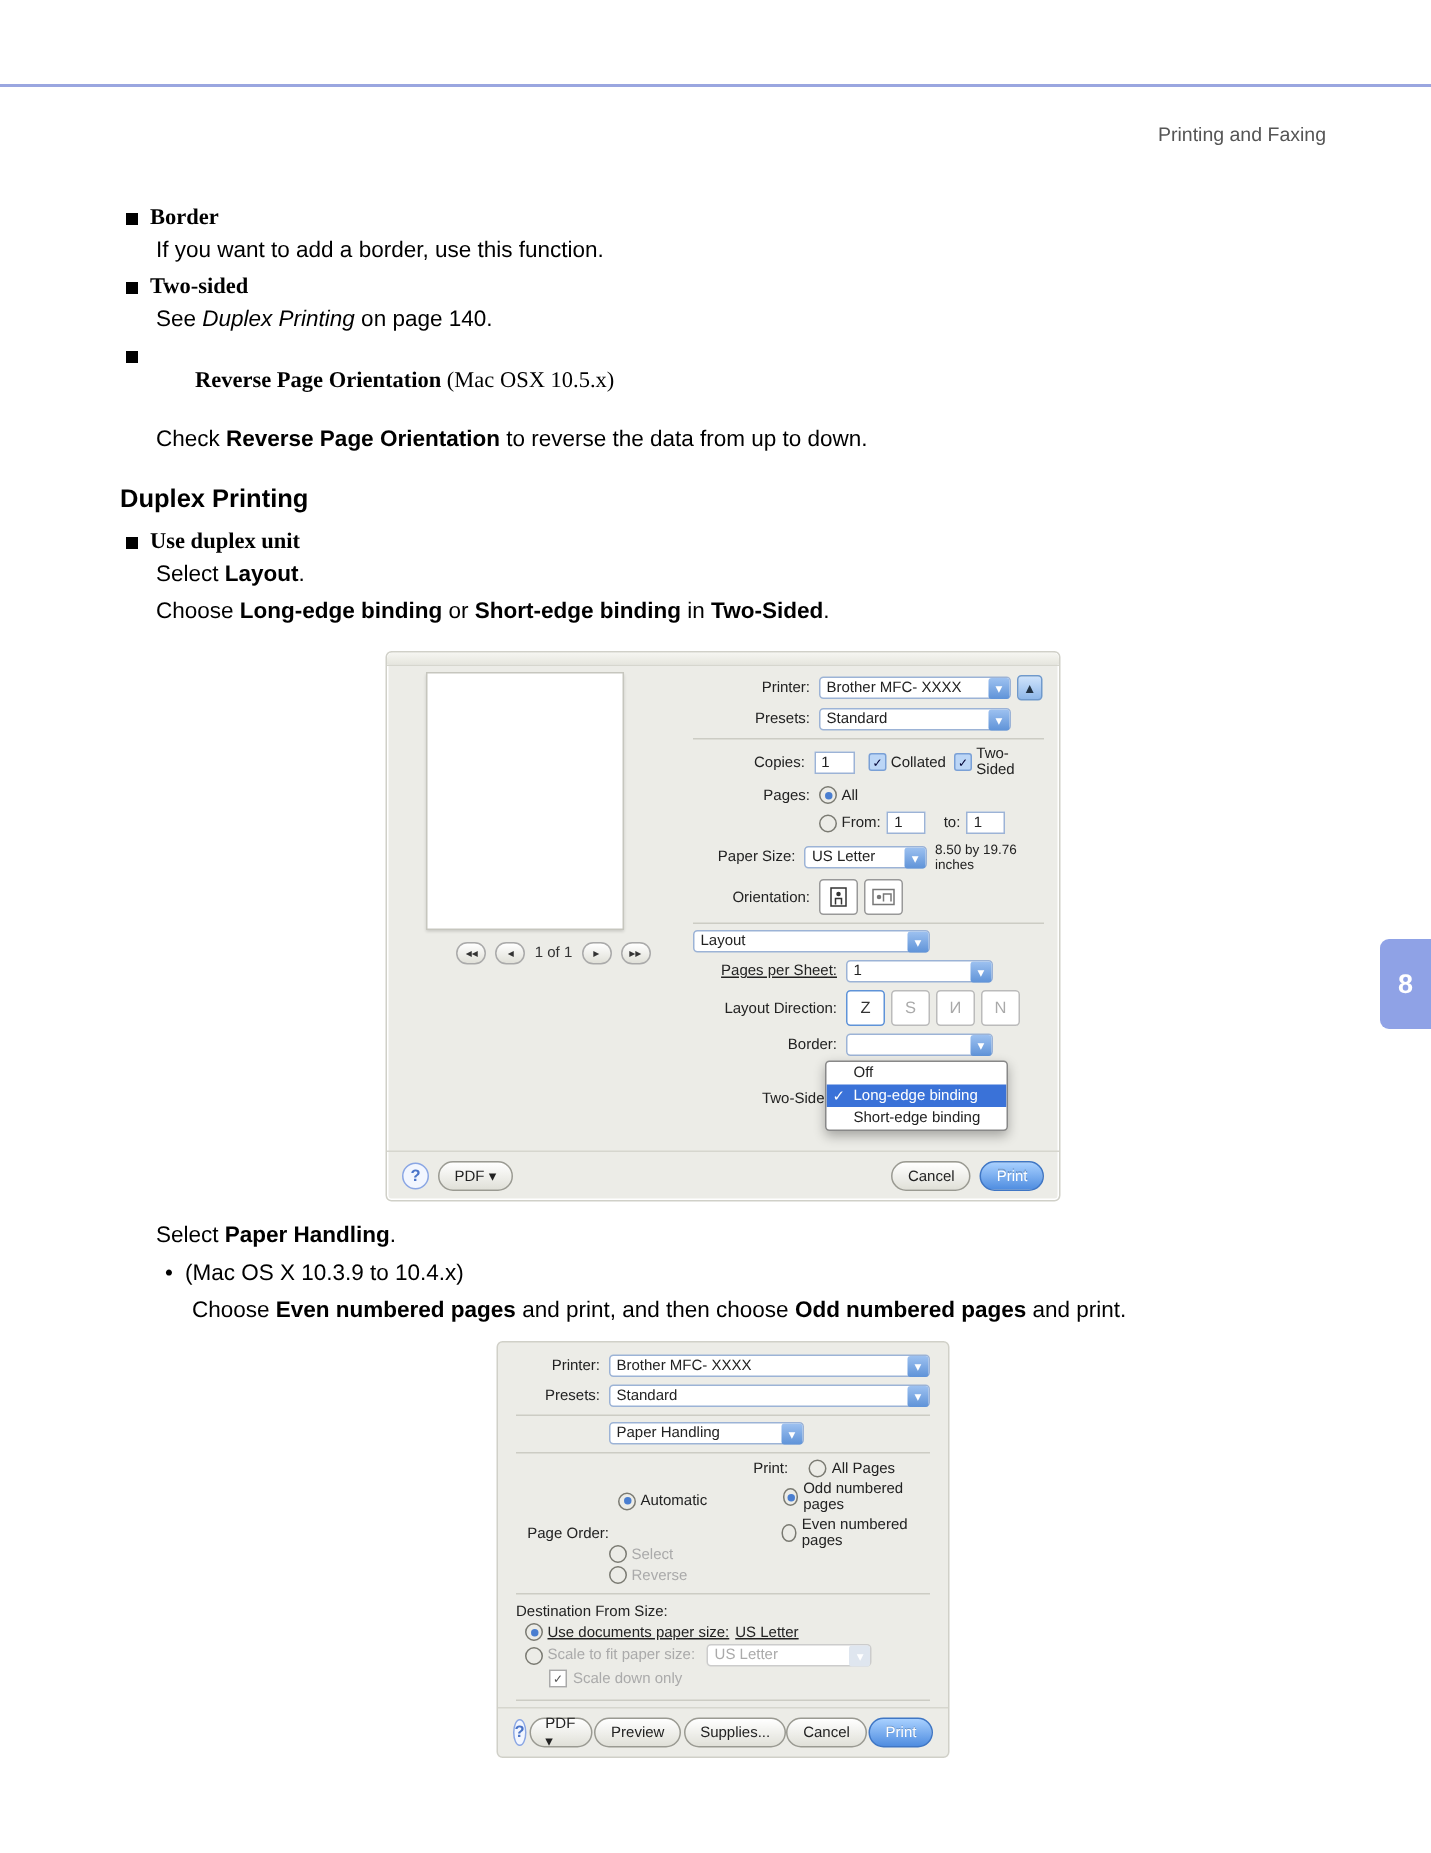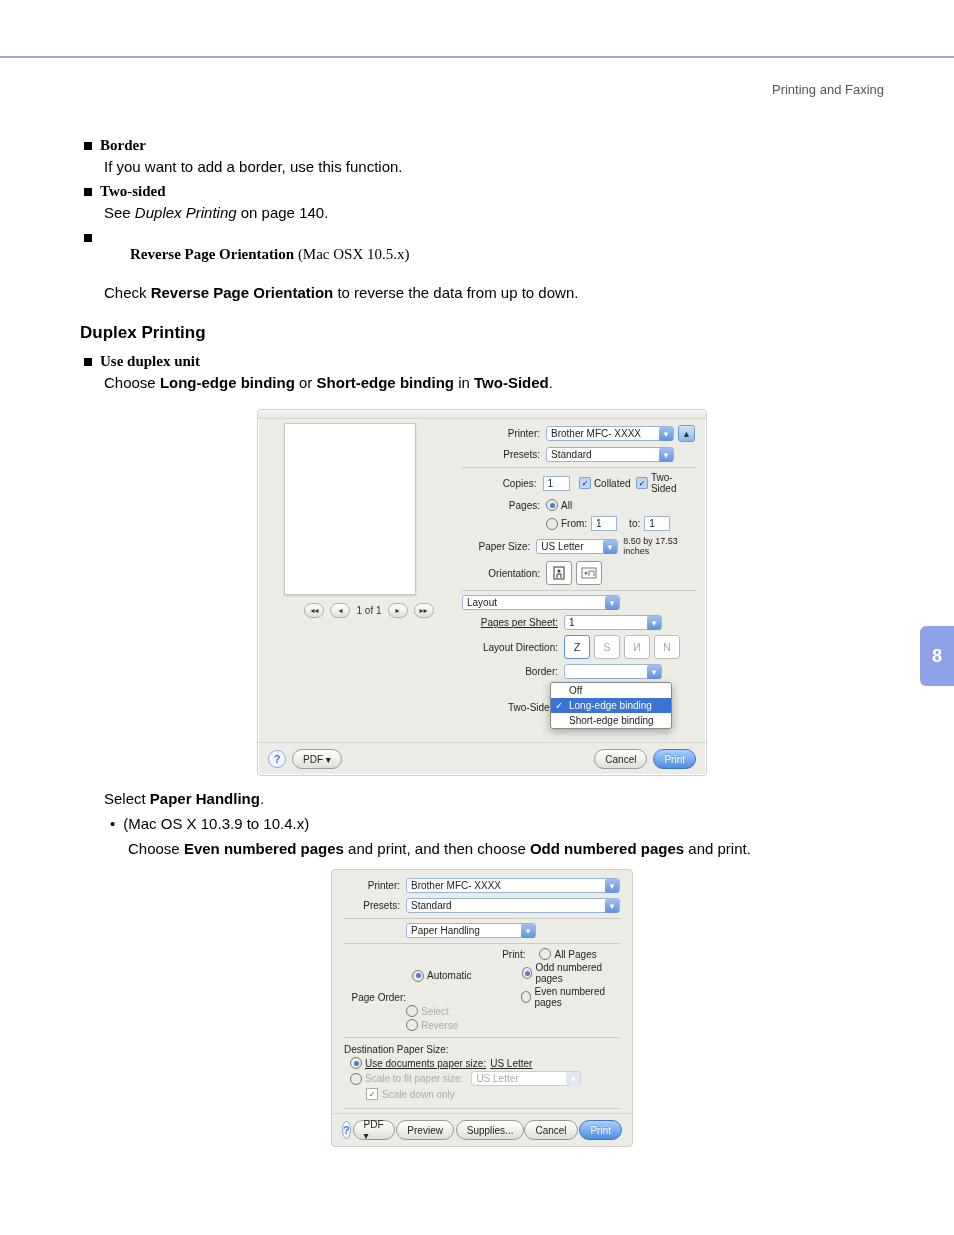--- a/index.html
+++ b/index.html
@@ -109,20 +109,23 @@
   </div>
 
   <div class="section-h">Duplex Printing</div>
 
   <div class="bullets">
     <div class="bline">
       <div class="sq"></div>
       <div class="btext"><span class="bold">Use duplex unit</span></div>
     </div>
     <div class="indent">
+      <span>Select </span><span class="bold">Layout</span><span>.</span>
+    </div>
+    <div class="indent">
       <span>Choose </span><span class="bold">Long-edge binding</span><span> or </span><span class="bold">Short-edge binding</span><span> in </span><span class="bold">Two-Sided</span><span>.</span>
     </div>
   </div>
 
   <div class="dlg1" style="position:relative;">
     <div class="titlebar"></div>
     <div class="body">
       <div class="preview">
         <div class="sheet"></div>
         <div class="pager">
@@ -177,21 +180,21 @@
           <div style="width:4px;"></div>
           <div class="input" style="width:26px;">1</div>
         </div>
         <div class="row">
           <div class="lab">Paper Size:</div>
           <div class="select" style="width:92px;">
                 <span>US Letter</span>
                 <div class="caret">▾</div>
               </div>
           <div style="width:6px;"></div>
-          <span style="font-size:9px;">8.50 by 17.53 inches</span>
+          <span style="font-size:9px;">8.50 by 19.76 inches</span>
         </div>
         <div class="row">
           <div class="lab">Orientation:</div>
           <div class="orientbtn">
                 <svg width="12" height="14">
                   <rect x="1" y="1" width="10" height="12" fill="none" stroke="#333"></rect>
                   <circle cx="6" cy="5" r="1.5" fill="#333"></circle>
                   <path d="M4 12 L4 8 L8 8 L8 12" fill="none" stroke="#333"></path>
                 </svg>
               </div>
@@ -322,21 +325,21 @@
                 <span>Odd numbered pages</span>
               </div>
           <div class="optline">
                 <span style="width:30px;"></span>
                 <span class="radio"></span>
                 <span>Even numbered pages</span>
               </div>
         </div>
       </div>
       <div class="hr"></div>
-      <div class="sec-lab">Destination Paper Size:</div>
+      <div class="sec-lab">Destination From Size:</div>
       <div class="optline" style="margin-left:6px;text-decoration:underline;">
         <span class="radio on"></span>
         <span>Use documents paper size:</span>
         <span style="width:4px;"></span>
         <span>US Letter</span>
       </div>
       <div class="optline" style="margin-left:6px;">
         <span class="radio"></span>
         <span class="muted">Scale to fit paper size:</span>
         <span style="width:8px;"></span>

